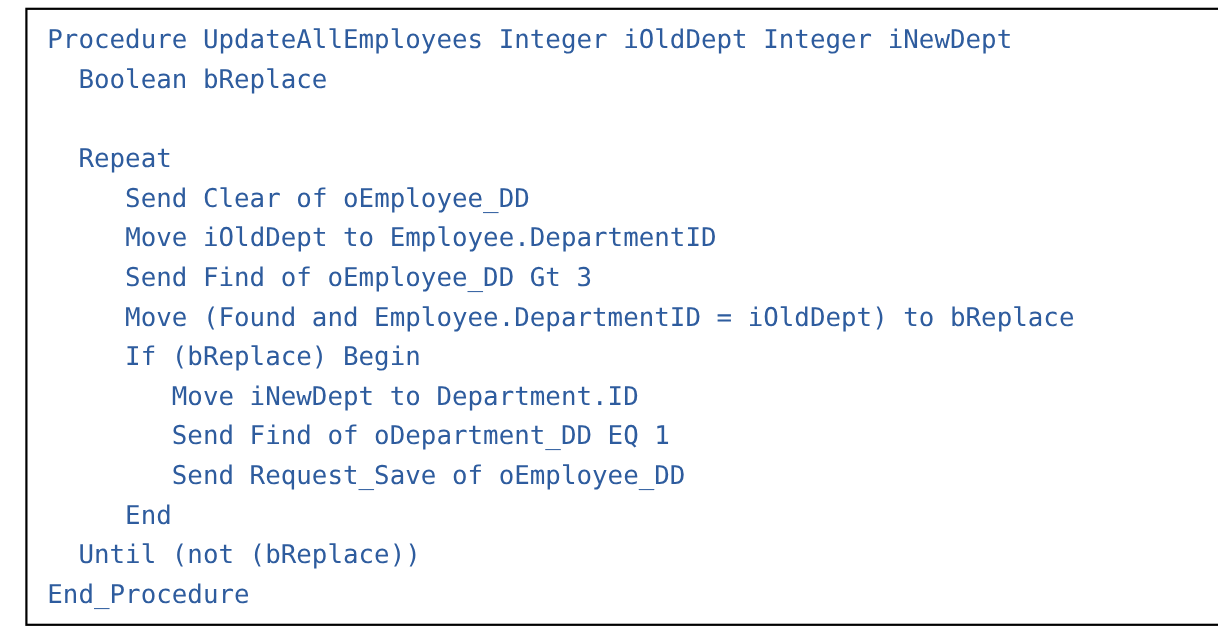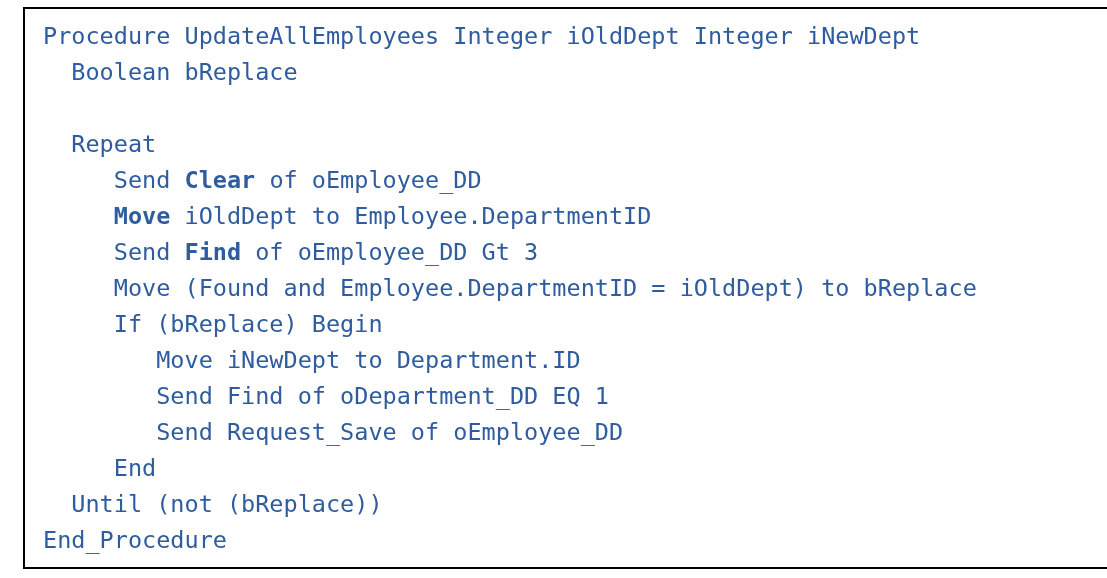--- a/index.html
+++ b/index.html
@@ -27,21 +27,21 @@
     font-size: 23.5px;
     line-height: 36px;
     color: #2E5C9E;
     white-space: pre;
   }
   .code-line {
     height: 36px;
     white-space: pre;
   }
   .code-line .kw {
-    font-weight: bold;
+    font-weight: normal;
   }
 </style>
 </head>
 <body>
 
 <div class="snippet-frame">
   <div class="code-block" id="code-block" style="color: rgb(46, 92, 158);"><div class="code-line"><span>Procedure UpdateAllEmployees Integer iOldDept Integer iNewDept</span></div><div class="code-line"><span>  Boolean bReplace</span></div><div class="code-line">&nbsp;</div><div class="code-line"><span>  Repeat</span></div><div class="code-line"><span>     Send </span><span class="kw">Clear</span><span> of oEmployee_DD</span></div><div class="code-line"><span>     </span><span class="kw">Move</span><span> iOldDept to Employee.DepartmentID</span></div><div class="code-line"><span>     Send </span><span class="kw">Find</span><span> of oEmployee_DD Gt 3</span></div><div class="code-line"><span>     Move (Found and Employee.DepartmentID = iOldDept) to bReplace</span></div><div class="code-line"><span>     If (bReplace) Begin</span></div><div class="code-line"><span>        Move iNewDept to Department.ID</span></div><div class="code-line"><span>        Send Find of oDepartment_DD EQ 1</span></div><div class="code-line"><span>        Send Request_Save of oEmployee_DD</span></div><div class="code-line"><span>     End</span></div><div class="code-line"><span>  Until (not (bReplace))</span></div><div class="code-line"><span>End_Procedure</span></div></div>
 </div>
 
 </body></html>

